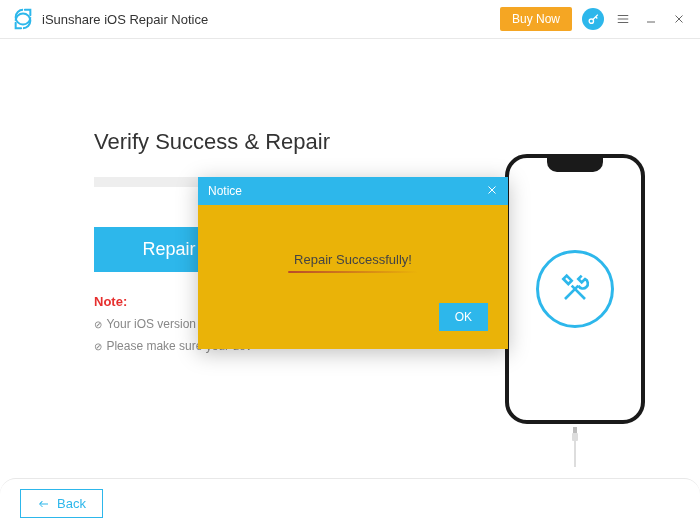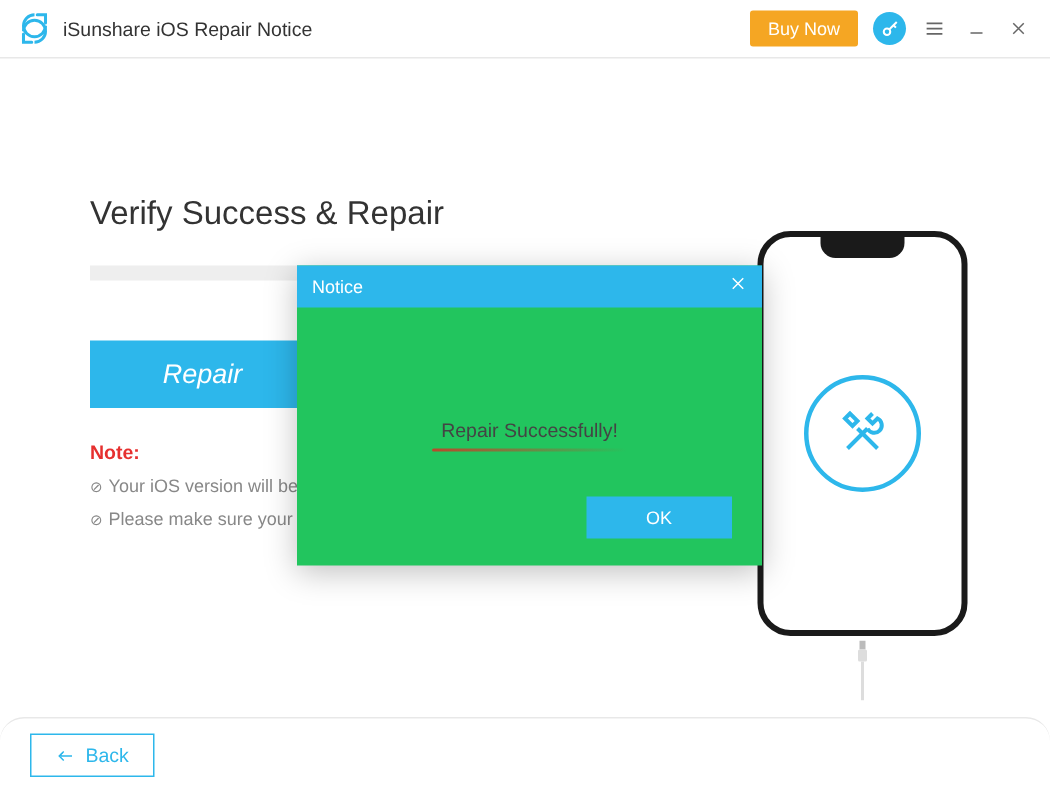--- a/index.html
+++ b/index.html
@@ -5,42 +5,42 @@
   * { box-sizing: border-box; margin: 0; padding: 0; }
   body { font-family: -apple-system, "Segoe UI", Arial, sans-serif; background: #fff; width: 700px; height: 528px; overflow: hidden; position: relative; }
   .titlebar { height: 38px; display: flex; align-items: center; padding: 0 12px; position: relative; }
   .logo { width: 22px; height: 22px; color: #2db7eb; margin-right: 8px; }
   .app-title { font-size: 13px; color: #333; }
   .tb-right { margin-left: auto; display: flex; align-items: center; gap: 10px; }
   .buy-now { background: #f5a623; color: #fff; font-size: 12px; padding: 5px 12px; border-radius: 2px; border: none; cursor: pointer; }
   .circle-btn { width: 22px; height: 22px; border-radius: 50%; background: #2db7eb; color: #fff; display: flex; align-items: center; justify-content: center; cursor: pointer; }
   .menu-icon, .min-icon, .close-x { width: 18px; height: 18px; display: flex; align-items: center; justify-content: center; color: #666; cursor: pointer; font-size: 14px; }
   .separator { height: 1px; background: #e8e8e8; margin: 0; }
-  .content { position: relative; padding: 90px 60px 0 60px; height: 440px; }
+  .content { position: relative; padding: 90px 60px 0 60px; height: 440px; margin-left: 34px; }
   .heading { font-size: 22px; color: #333; font-weight: 400; margin-bottom: 22px; }
   .progress-track { height: 10px; background: #eee; width: 420px; margin-bottom: 40px; }
-  .repair-btn { background: #2db7eb; color: #fff; font-size: 18px; border: none; padding: 12px 0; width: 150px; text-align: center; cursor: pointer; font-style: italic; }
+  .repair-btn { background: #2db7eb; color: #fff; font-size: 18px; border: none; padding: 12px 0; width: 150px; text-align: center; cursor: pointer; }
   .note-block { margin-top: 22px; }
   .note-label { color: #e6302f; font-size: 13px; font-weight: bold; }
   .note-line { color: #888; font-size: 12px; margin-top: 8px; }
   .bullet { font-size: 10px; margin-right: 4px; }
   .phone { position: absolute; right: 55px; top: 115px; width: 140px; height: 270px; border: 4px solid #1a1a1a; border-radius: 22px; background: #fff; display: flex; align-items: center; justify-content: center; }
   .notch { position: absolute; top: 0; left: 50%; transform: translateX(-50%); width: 56px; height: 14px; background: #1a1a1a; border-radius: 0 0 10px 10px; }
   .tool-circle { width: 78px; height: 78px; border: 3px solid #2db7eb; border-radius: 50%; display: flex; align-items: center; justify-content: center; color: #2db7eb; }
   .cable { position: absolute; right: 120px; top: 388px; width: 10px; height: 40px; }
   .footer { position: absolute; bottom: 0; left: 0; right: 0; height: 50px; border-top: 1px solid #e8e8e8; display: flex; align-items: center; padding: 0 20px; border-radius: 16px; }
   .back-btn { border: 1px solid #2db7eb; color: #2db7eb; background: #fff; padding: 6px 16px; font-size: 13px; display: flex; align-items: center; gap: 6px; cursor: pointer; }
-  .modal { position: absolute; left: 198px; top: 177px; width: 310px; background: #22c55e; box-shadow: 0 4px 20px rgba(0,0,0,0.25); }
+  .modal { position: absolute; left: 198px; top: 177px; width: 310px; background: #eab308; box-shadow: 0 4px 20px rgba(0,0,0,0.25); }
   .modal-header { background: #2db7eb; color: #fff; height: 28px; display: flex; align-items: center; padding: 0 10px; font-size: 12px; }
   .modal-close { margin-left: auto; cursor: pointer; font-size: 16px; }
-  .modal-body { padding: 45px 0 20px 0; text-align: center; margin-top: 28px; }
+  .modal-body { padding: 45px 0 20px 0; text-align: center; }
   .modal-msg { color: #444; font-size: 13px; display: inline-block; position: relative; }
   .underline { display: block; width: 130px; height: 2px; background: linear-gradient(90deg, #b94a2b, rgba(185,74,43,0)); margin: 3px auto 0; border-radius: 1px; }
   .modal-footer { display: flex; justify-content: flex-end; padding: 10px 20px 18px; }
-  .ok-btn { background: #2db7eb; color: #fff; border: none; padding: 7px 40px; font-size: 12px; cursor: pointer; }
+  .ok-btn { background: #2db7eb; color: #fff; border: none; padding: 7px 16px; font-size: 12px; cursor: pointer; }
 </style>
 </head>
 <body>
 
 <div class="titlebar">
   <svg class="logo" viewBox="0 0 24 24" fill="none" stroke="currentColor" stroke-width="2.2">
     <path d="M12 2 A8 8 0 1 0 20 10"></path>
     <path d="M14 2 L20 2 L20 8" stroke-linecap="round"></path>
     <path d="M12 22 A8 8 0 1 0 4 14"></path>
     <path d="M10 22 L4 22 L4 16" stroke-linecap="round"></path>

